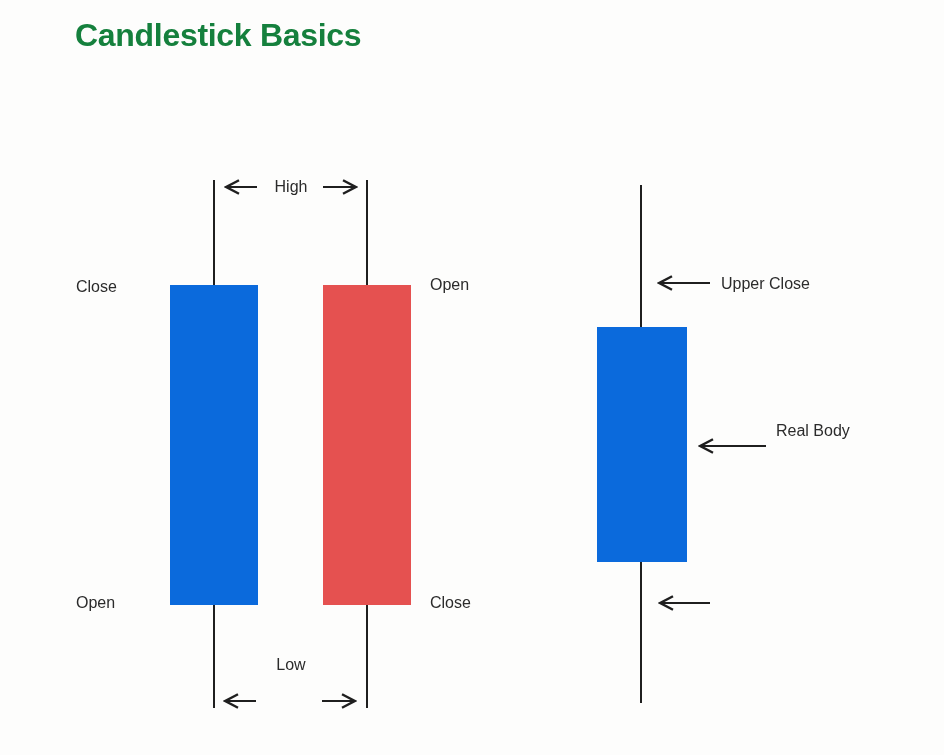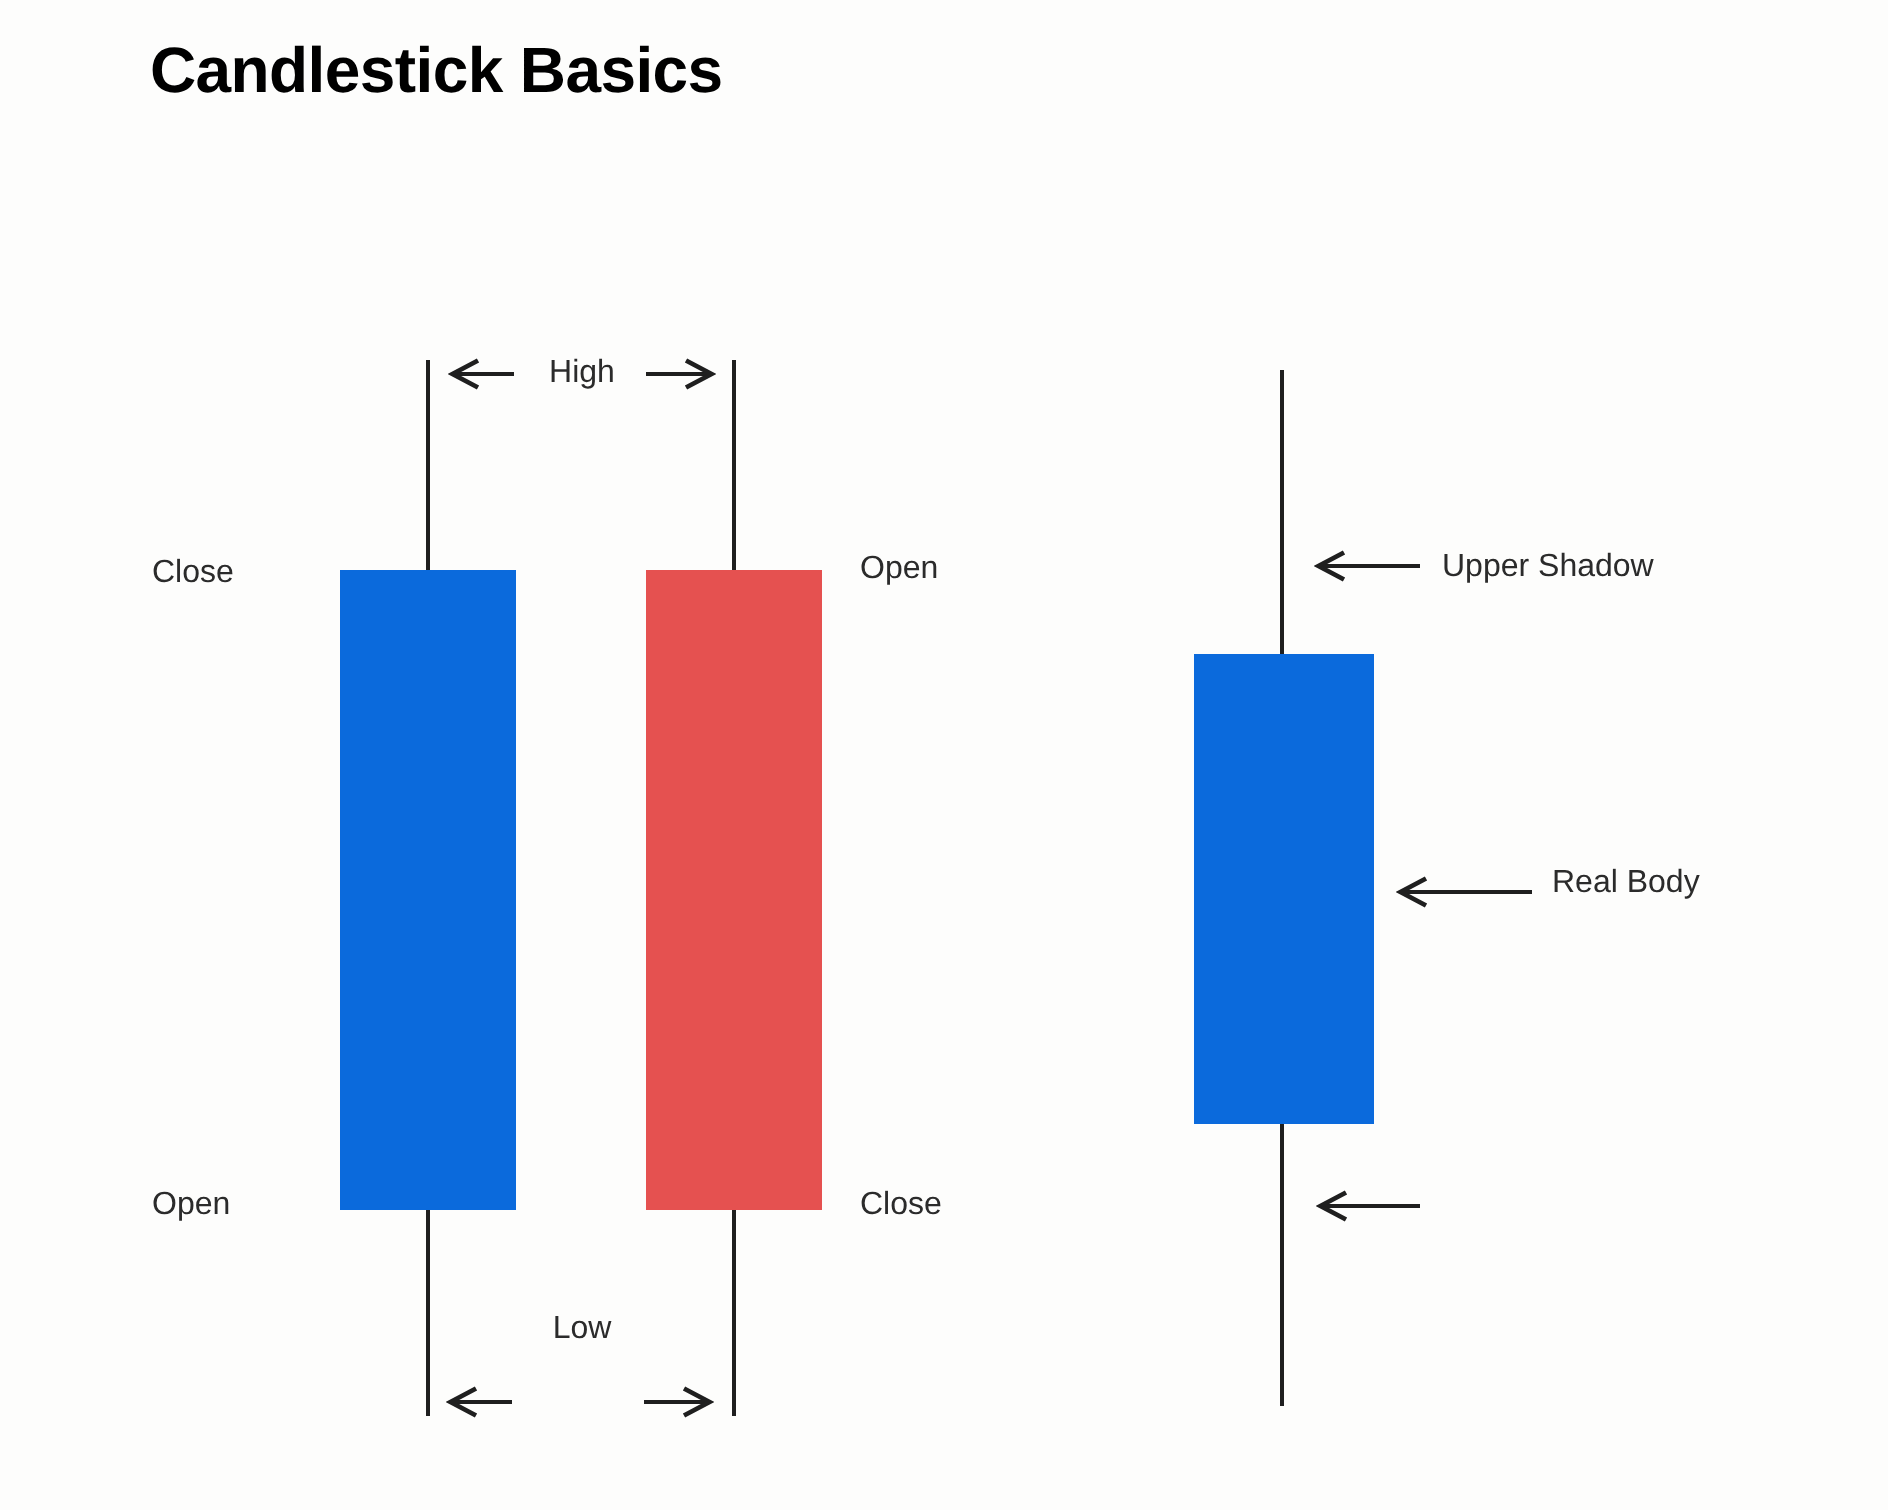--- a/index.html
+++ b/index.html
@@ -19,21 +19,21 @@
     font-family: "Liberation Sans", sans-serif;
     overflow: hidden;
   }
   .title {
     position: absolute;
     left: 75px;
     top: 17px;
     font-size: 32px;
     font-weight: 700;
     letter-spacing: -0.3px;
-    color: #000000;
+    color: #15803d;
   }
   .label {
     position: absolute;
     font-size: 16px;
     line-height: 27px;
     color: var(--text);
     white-space: nowrap;
   }
   .label.wrap { white-space: normal; }
   .label.center { text-align: center; }
@@ -105,16 +105,16 @@
 
   <div class="label center" style="left:259px; top:173px; width:64px;">High</div>
   <div class="label center" style="left:259px; top:651px; width:64px;">Low</div>
 
   <div class="label" style="left:76px; top:273px;">Close</div>
   <div class="label" style="left:76px; top:589px;">Open</div>
 
   <div class="label" style="left:430px; top:271px;">Open</div>
   <div class="label" style="left:430px; top:589px;">Close</div>
 
-  <div class="label" style="left:721px; top:270px;">Upper Shadow</div>
-  <div class="label" style="left:776px; top:428px;">Real Body</div>
+  <div class="label" style="left:721px; top:270px;">Upper Close</div>
+  <div class="label" style="left:776px; top:417px;">Real Body</div>
 
 </div>
 
 </body></html>

